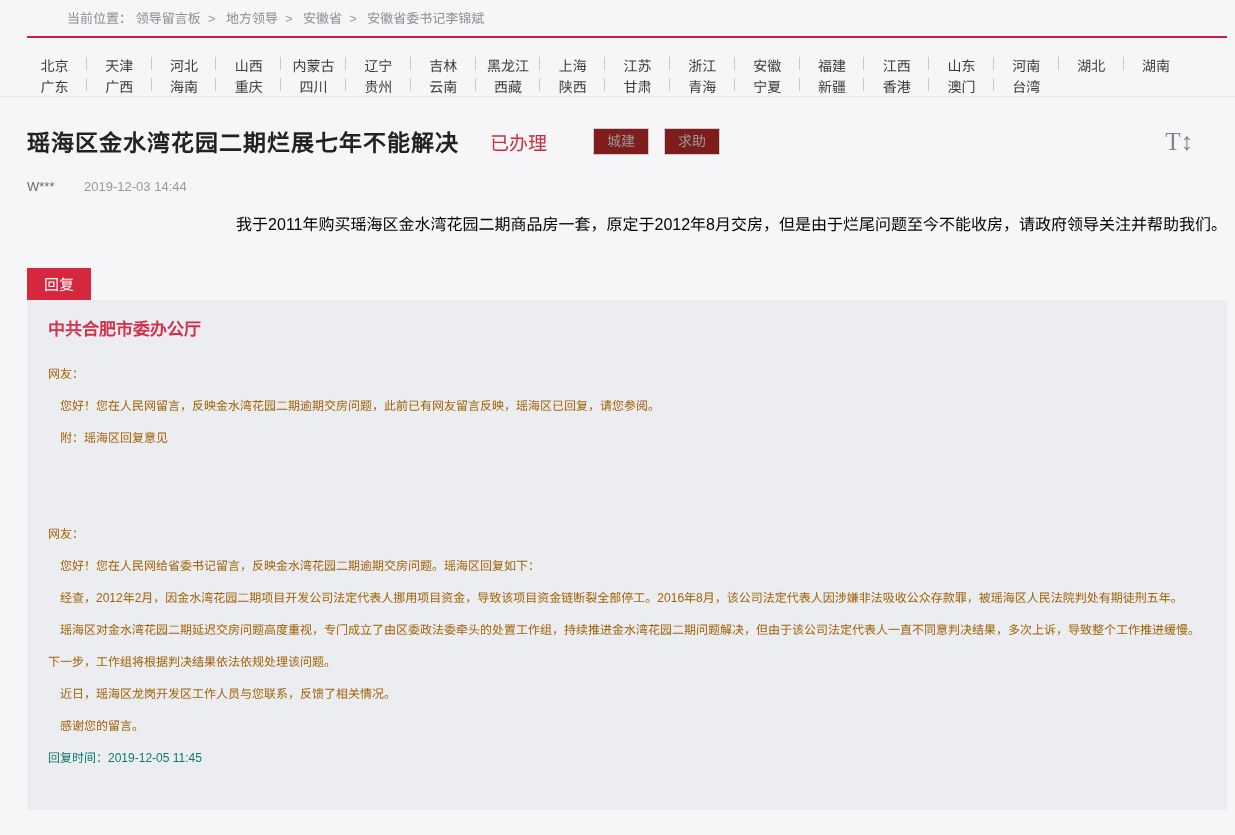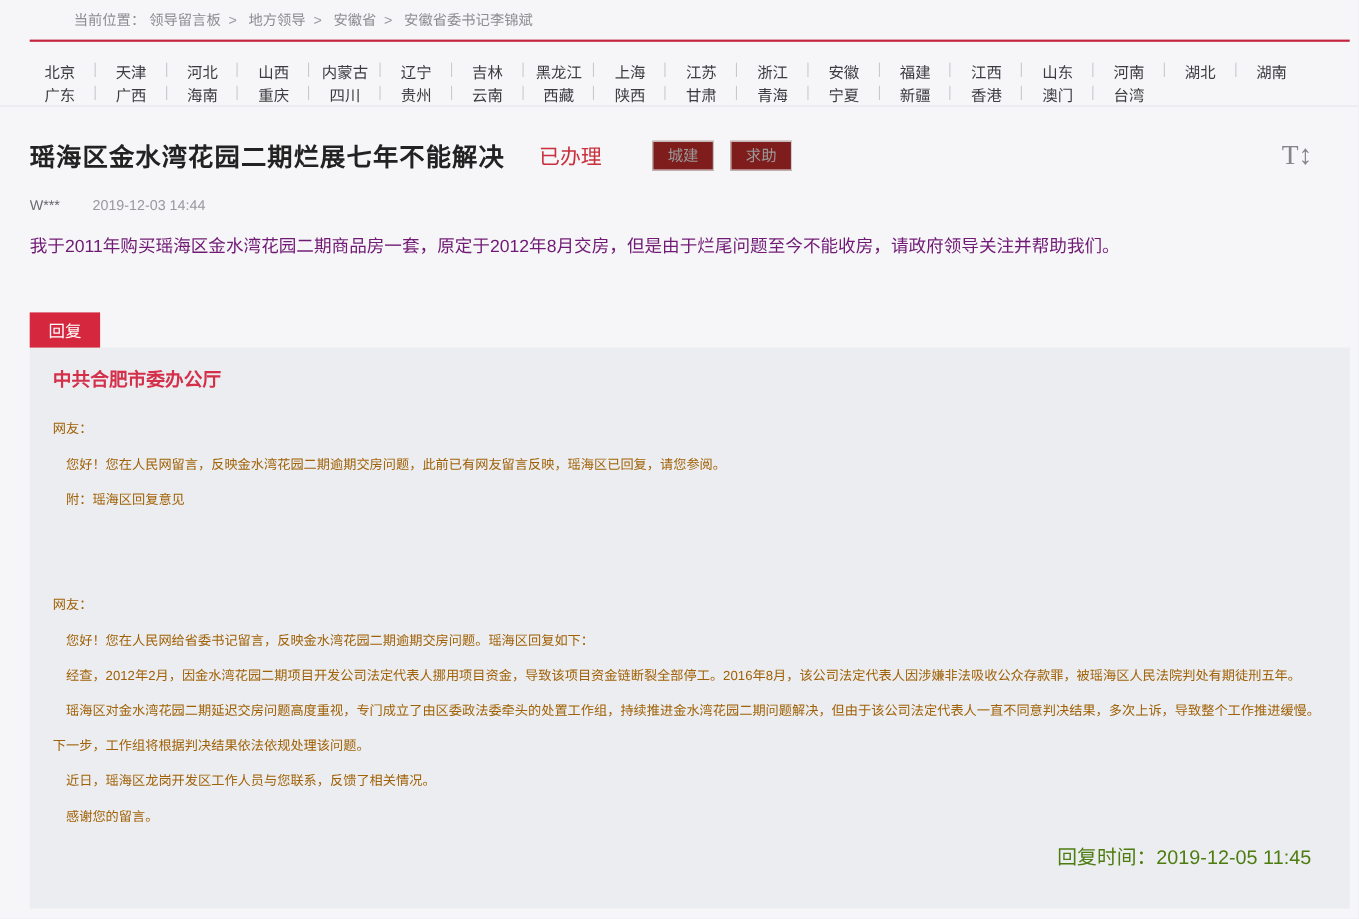--- a/index.html
+++ b/index.html
@@ -37,33 +37,33 @@
          padding:5px 13px 6px; margin-left:15px; background:#7f1d1d; }
   .font-size-icon { margin-left:auto; margin-right:34px; color:#84848c; cursor:pointer;
          font-family:"Liberation Serif", serif; font-size:25px; line-height:1; }
 
   
   .author-row { margin:21px 8px 0 27px; font-size:13px; }
   .author-name { color:#6b6b70; margin-right:26px; }
   .post-time { color:#98989e; }
 
   
-  .post-content { margin:19px 8px 16px 27px; font-size:16px; color:#701a75; line-height:24px; }
+  .post-content { margin:19px 8px 0 27px; font-size:16px; color:#000000; line-height:24px;text-align:right; }
 
   
   .reply-tag { display:inline-block; margin:31px 0 0 27px;
     background:var(--reply_tag_red,#d5273d); color:#fff; font-size:15px;
     padding:5px 17px 6px; }
   .reply-box { margin:0 8px 0 27px; background:var(--reply_box_bg,#ebedf1);
     padding:20px 21px 26px; min-height:510px; }
   .reply-dept { color:var(--dept_red,#d4304a); font-size:17px; font-weight:bold;
     line-height:20px; margin-bottom:18px; }
   .reply-para { font-size:12px; color:#a16207; line-height:32px; min-height:32px;
     white-space:pre-wrap; }
-  .reply-time-row { text-align:right; color:#4d7c0f; font-size:18px; margin-top:6px; padding-right:14px; }
+  .reply-time-row { color:#0f766e; font-size:12px; margin-top:6px; padding-right:14px; }
 </style>
 </head>
 <body>
 
 
 
 <div class="breadcrumb">
   <span>当前位置：</span><span>
     
   

